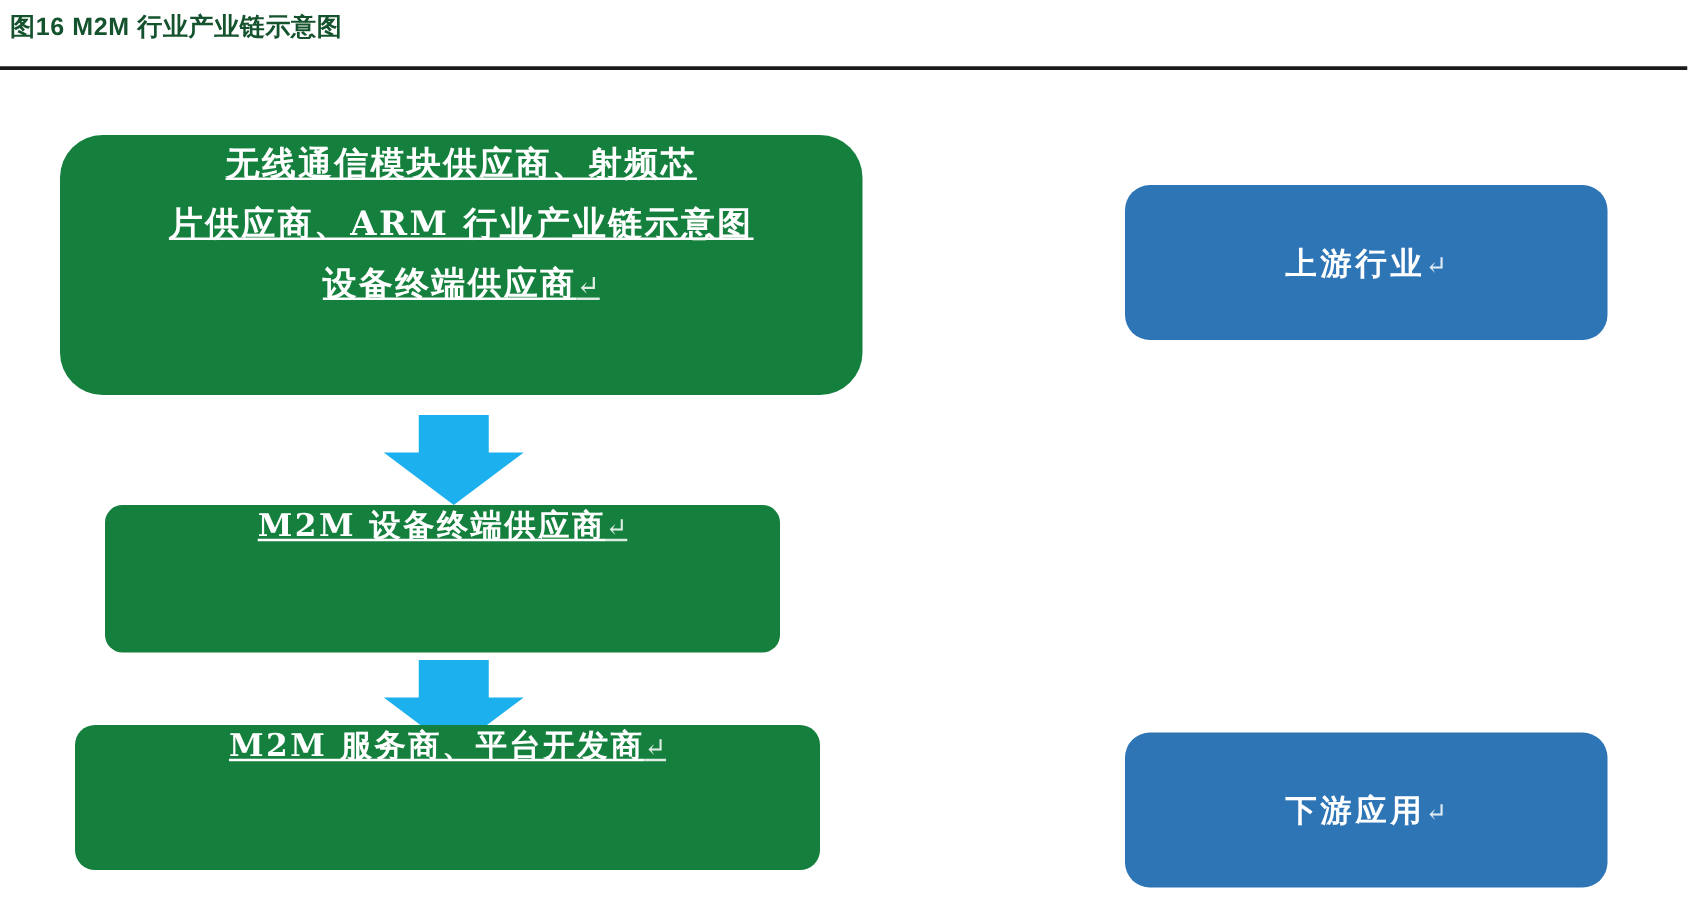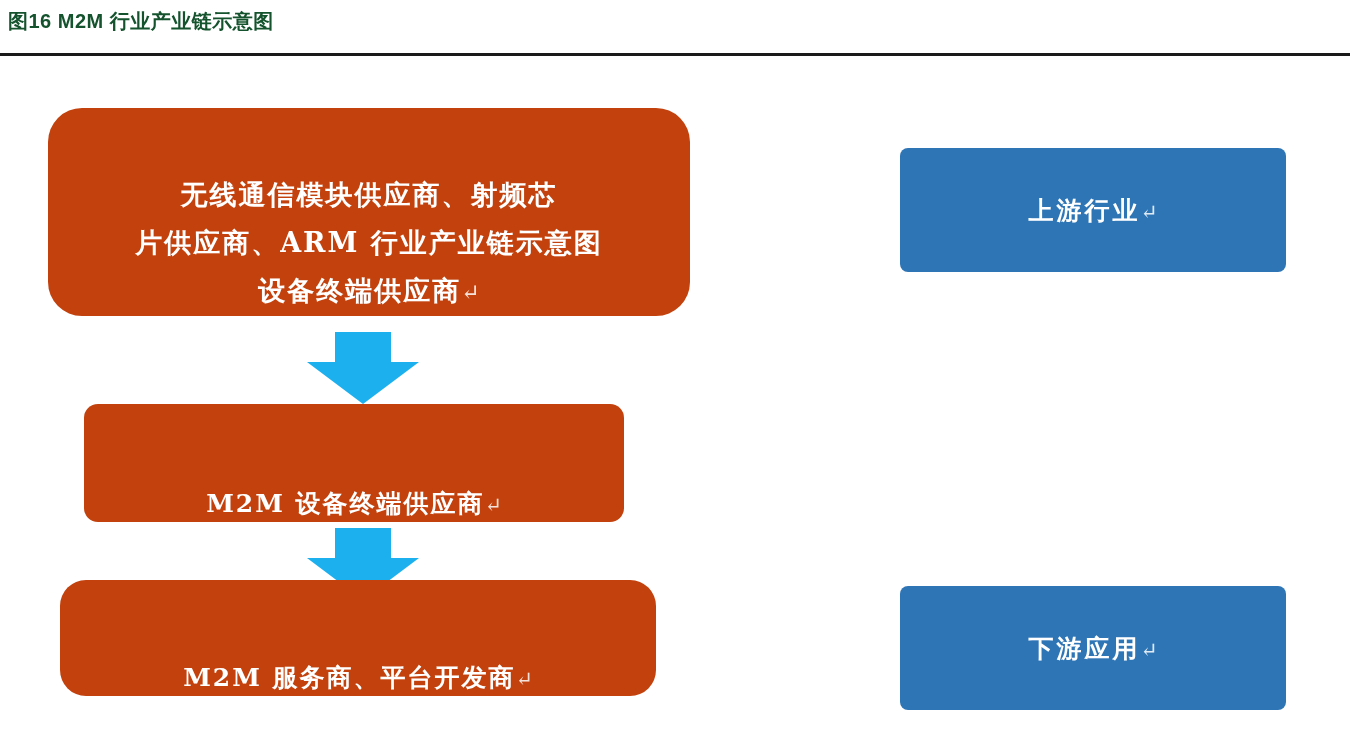--- a/index.html
+++ b/index.html
@@ -42,31 +42,32 @@
     position: absolute;
     left: 0;
     top: 56px;
     width: 1350px;
     height: 678px;
   }
 
   
   .chain-box {
     position: absolute;
-    background: #c2410c;
+    background: #15803d;
     border-radius: 26px;
     color: #ffffff;
     display: flex;
-    align-items: flex-end;
+    align-items: flex-start;
     justify-content: center;
     text-align: center;
     font-family: "DejaVu Serif", serif;
     font-weight: bold;
     letter-spacing: 2px;
     box-sizing: border-box;
+    text-decoration: underline;
   }
   #box-upstream {
     left: 48px;
     top: 52px;
     width: 642px;
     height: 208px;
     font-size: 27px;
     line-height: 48px;
     padding: 0 36px;
     border-radius: 34px;
@@ -80,28 +81,28 @@
     line-height: 34px;
     border-radius: 14px;
   }
   #box-downstream {
     left: 60px;
     top: 524px;
     width: 596px;
     height: 116px;
     font-size: 25px;
     line-height: 34px;
-    border-radius: 26px;
+    border-radius: 16px;
   }
 
   
   .side-box {
     position: absolute;
     background: #2e75b6;
-    border-radius: 8px;
+    border-radius: 20px;
     color: #ffffff;
     display: flex;
     align-items: center;
     justify-content: center;
     text-align: center;
     font-family: "DejaVu Serif", serif;
     font-weight: bold;
     font-size: 25px;
     letter-spacing: 3px;
     box-sizing: border-box;

